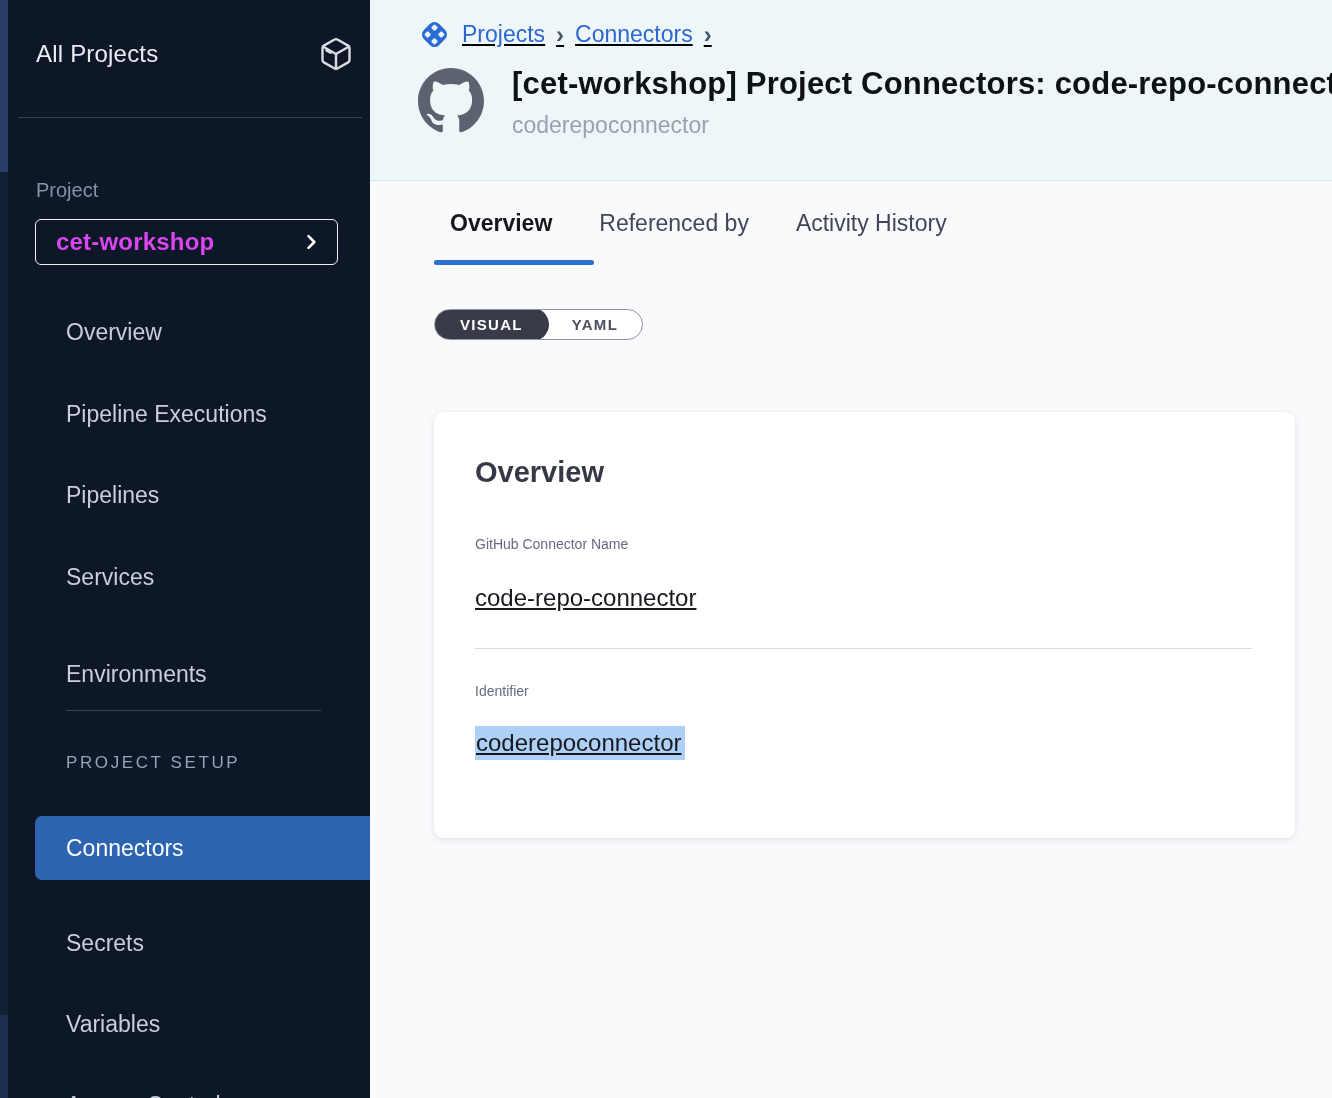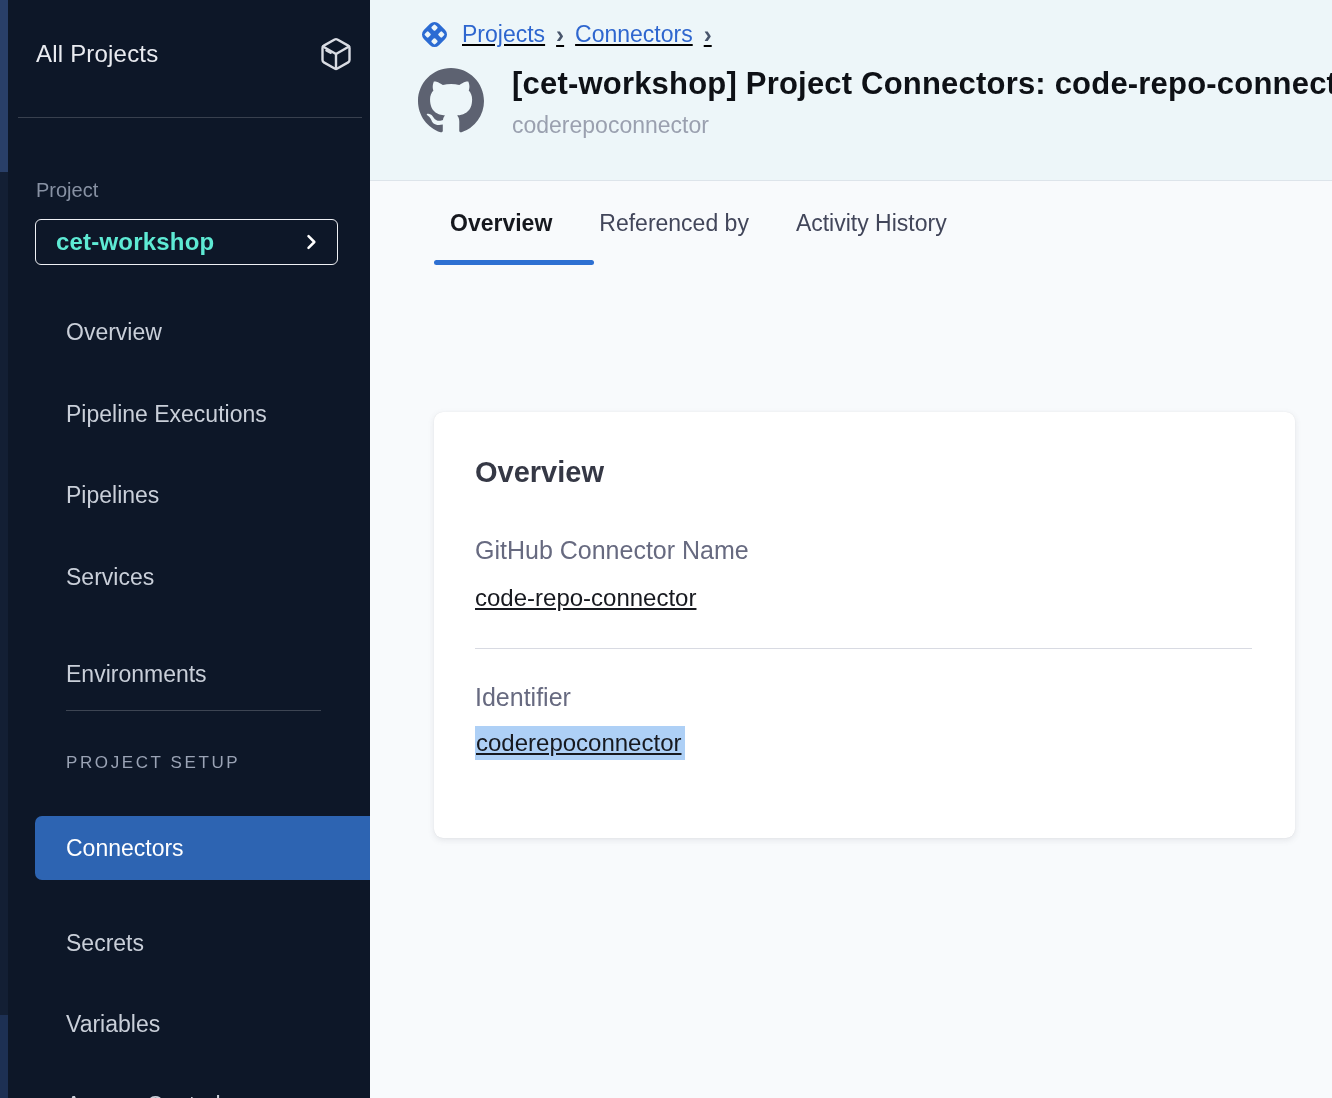--- a/index.html
+++ b/index.html
@@ -12,21 +12,21 @@
   .rail-seg-bottom { position:absolute; left:0; top:1015px; width:8px; height:83px; background:#1d3053; }
 
   
   .sidebar { position:absolute; left:8px; top:0; width:362px; height:1098px; background:#0d1728; z-index:2; }
   .sb-top-row { position:absolute; left:28px; top:36px; width:318px; display:flex; align-items:center; justify-content:space-between; }
   .sb-all-projects { color:#e9ebf0; font-size:24px; letter-spacing:.2px; }
   .sb-cube { width:36px; height:36px; }
   .sb-divider { position:absolute; left:10px; top:117px; width:344px; height:1px; background:rgba(255,255,255,.18); }
   .sb-project-label { position:absolute; left:28px; top:179px; color:#8791a3; font-size:20px; }
   .sb-project-btn { position:absolute; left:27px; top:219px; width:303px; height:46px; border:1.5px solid #eef0f4; border-radius:6px; background:transparent; display:flex; align-items:center; justify-content:space-between; padding:0 16px 0 20px; cursor:pointer; }
-  .sb-project-name { color:#5eead4; font-size:24px; font-weight:700; letter-spacing:.2px; }
+  .sb-project-name { color:#d946ef; font-size:24px; font-weight:700; letter-spacing:.2px; }
   .sb-chevron { width:20px; height:20px; }
   .sb-nav { position:absolute; left:0; top:305px; width:362px; }
   .sb-item { position:absolute; left:58px; color:#c9cfd9; font-size:23px; cursor:pointer; white-space:nowrap; }
   .sb-div2 { position:absolute; left:58px; top:405px; width:255px; height:1px; background:rgba(255,255,255,.20); }
   .sb-section { position:absolute; left:58px; top:448px; color:#9aa3b5; font-size:17px; font-weight:500; letter-spacing:2.6px; }
   .sb-active { position:absolute; left:27px; top:511px; width:335px; height:64px; background:#2d64b2; border-radius:7px 0 0 7px; display:flex; align-items:center; cursor:pointer; }
   .sb-active span { color:#ffffff; font-size:23px; margin-left:31px; }
 
   
   .main { position:absolute; left:370px; top:0; width:962px; height:1098px; background:#f8fafc; }
@@ -47,21 +47,21 @@
   .tab.active { color:#16181e; font-weight:700; }
   .tab-underline { position:absolute; left:64px; top:260px; width:160px; height:5px; background:#2e70d2; border-radius:3px; }
 
   .toggle { position:absolute; left:64px; top:309px; height:31px; display:flex; align-items:center; border:1.5px solid #9094a5; border-radius:17px; background:#ffffff; overflow:hidden; cursor:pointer; }
   .toggle-seg { font-size:15px; font-weight:700; letter-spacing:1.3px; padding:0 24px; height:31px; display:flex; align-items:center; }
   .toggle-seg.sel { background:#3a3b49; color:#ffffff; border-radius:17px; margin:-1px; height:33px; padding:0 26px; }
   .toggle-seg.unsel { color:#4d505e; }
 
   .card { position:absolute; left:64px; top:412px; width:861px; height:426px; background:#ffffff; border-radius:9px; box-shadow:0 0 1px rgba(40,41,61,.10), 0 2px 6px rgba(96,97,112,.14); }
   .card-heading { position:absolute; left:41px; top:44px; font-size:29px; font-weight:700; color:#353845; }
-  .f-label { position:absolute; left:41px; font-size:25px; color:#676a80; }
+  .f-label { position:absolute; left:41px; font-size:14px; color:#676a80; }
   .f-value { position:absolute; left:41px; font-size:24px; color:#17191f;text-decoration:underline; }
   .card-div { position:absolute; left:41px; top:236px; width:777px; height:1px; background:#d8dae2; }
   .hl { background:#aed0f6; padding:3px 4px 4px 1px; }
 </style>
 </head>
 <body>
 
 <div class="rail">
   <div class="rail-seg-top"></div>
   <div class="rail-seg-bottom"></div>
@@ -134,20 +134,24 @@
     </div>
   </header>
 
   <div class="tabs">
     <span class="tab active">Overview</span>
     <span class="tab">Referenced by</span>
     <span class="tab">Activity History</span>
   </div>
   <div class="tab-underline"></div>
 
+  <div class="toggle">
+    <span class="toggle-seg sel">VISUAL</span>
+    <span class="toggle-seg unsel">YAML</span>
+  </div>
 
   <section class="card">
     <div class="card-heading">Overview</div>
 
     <div class="f-label" style="top:124px;">GitHub Connector Name</div>
     <div class="f-value" style="top:172px;">code-repo-connector</div>
 
     <div class="card-div"></div>
 
     <div class="f-label" style="top:271px;">Identifier</div>

